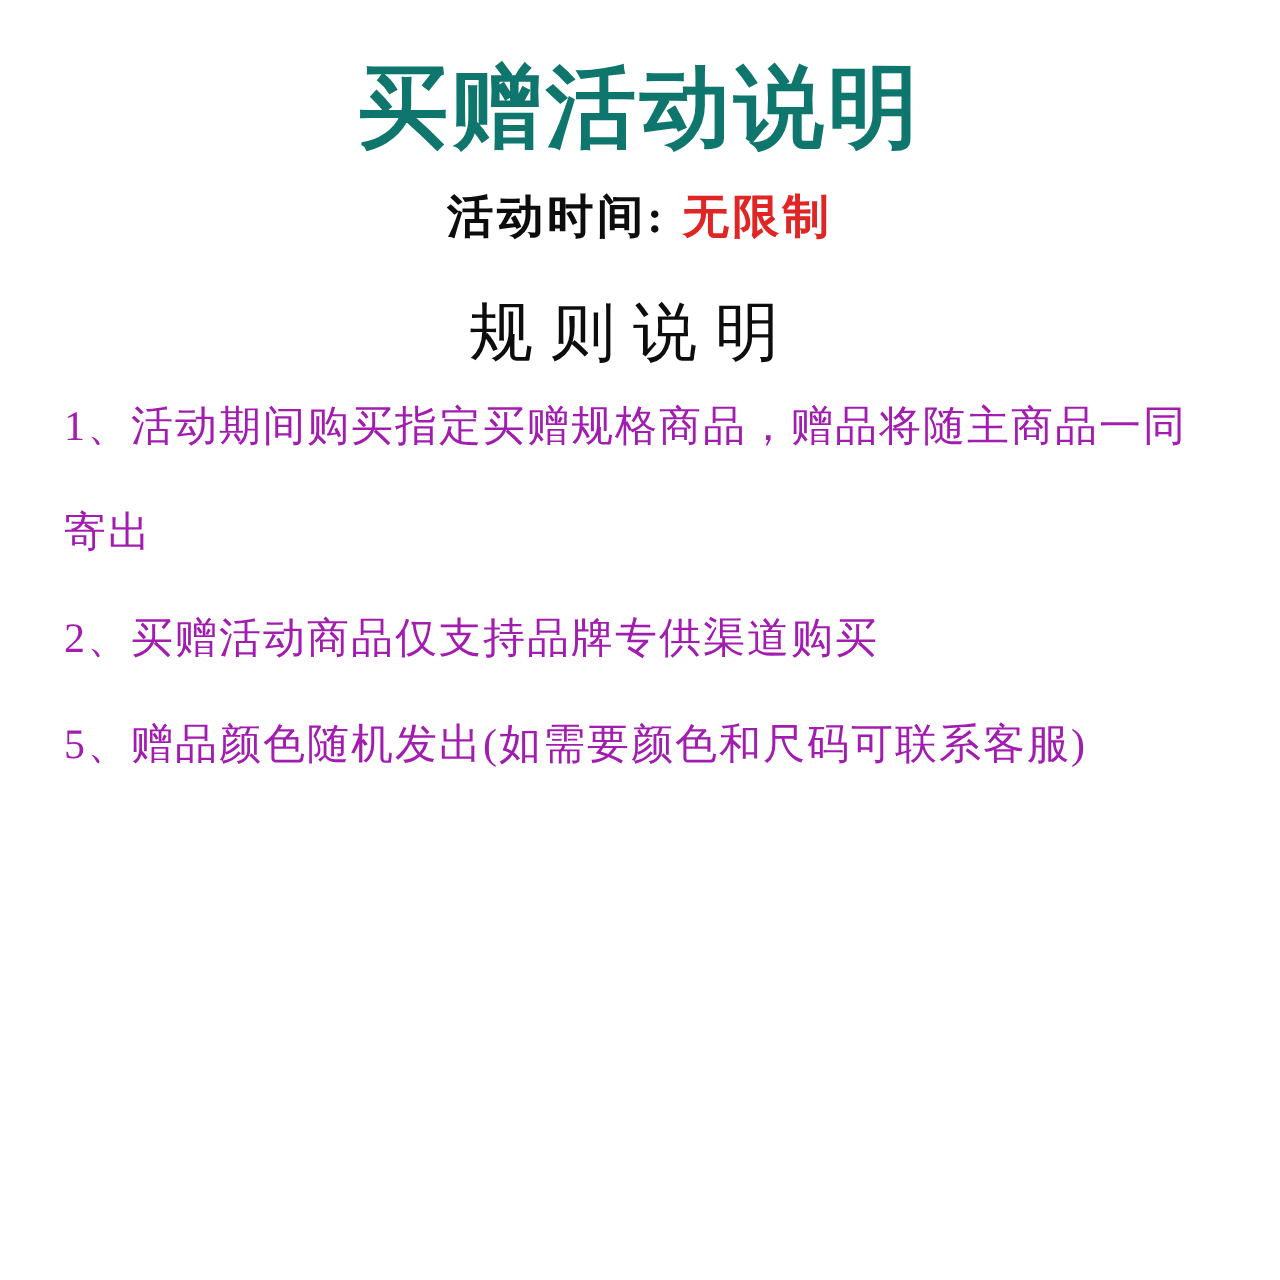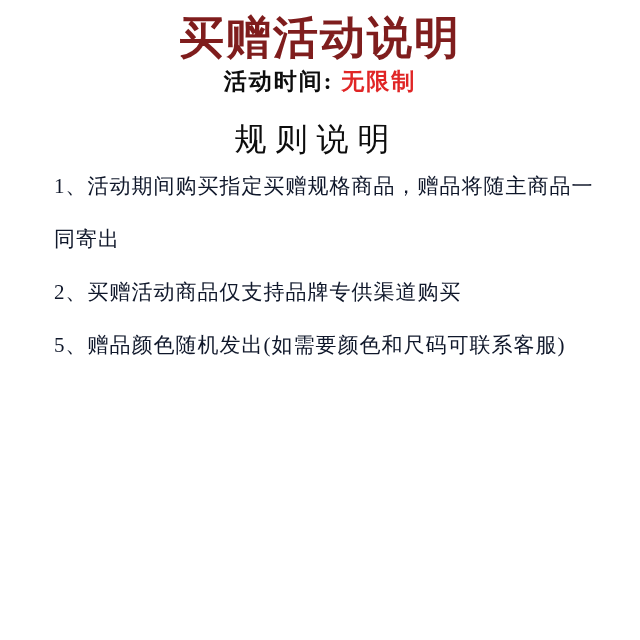--- a/index.html
+++ b/index.html
@@ -11,30 +11,30 @@
     position: relative;
     width: 640px;
     height: 640px;
     background: #ffffff;
     overflow: hidden;
     font-family: "Liberation Serif", "DejaVu Serif", serif;
     color: #111111;
   }
   .title {
     margin: 0;
-    padding-top: 16px;
+    padding-top: 32px;
     text-align: center;
     font-size: 45px;
     line-height: 1;
     font-weight: 700;
     letter-spacing: 2px;
-    color: #7f1d1d;
+    color: #0f766e;
   }
   .subtitle {
-    margin-top: 9px;
+    margin-top: 20px;
     text-align: center;
     font-size: 23px;
     line-height: 1;
     font-weight: 700;
     letter-spacing: 2px;
     color: #0d0d0d;
     white-space: nowrap;
   }
   .subtitle .time-value {
     color: #e02525;
@@ -45,25 +45,25 @@
     text-align: center;
     font-size: 32px;
     line-height: 1;
     font-weight: 400;
     letter-spacing: 9px;
     text-indent: 9px; 
     color: #0d0d0d;
   }
   .rules {
     margin-top: 5px;
-    padding: 0 46px 0 54px;
+    padding: 0 46px 0 32px;
     font-size: 21px;
     line-height: 53px;
     letter-spacing: 1px;
-    color: #0f172a;
+    color: #a21caf;
   }
   .rule {
     display: block;
     word-break: break-all;
   }
 </style>
 </head>
 <body>
 
 <div class="page">

